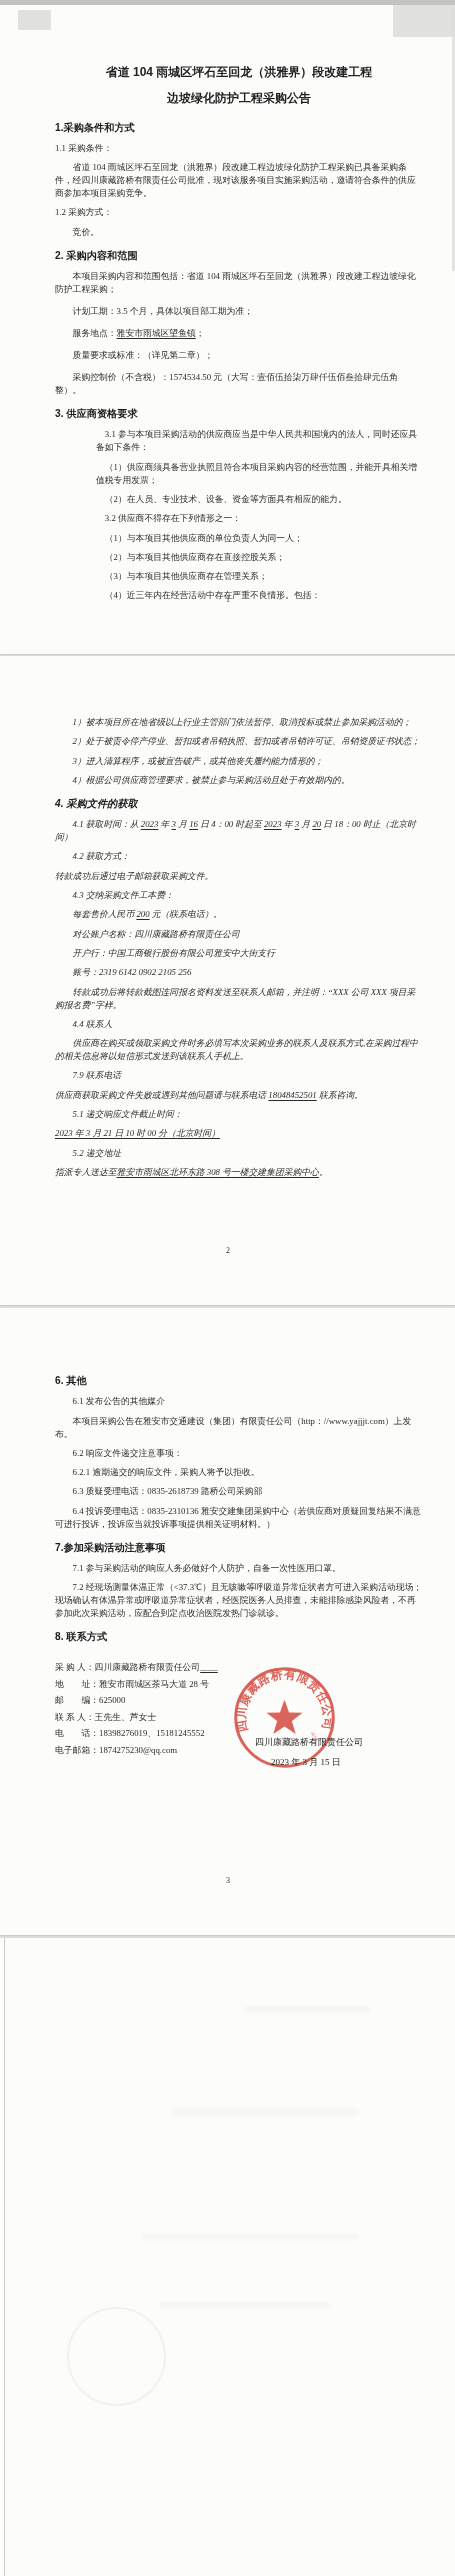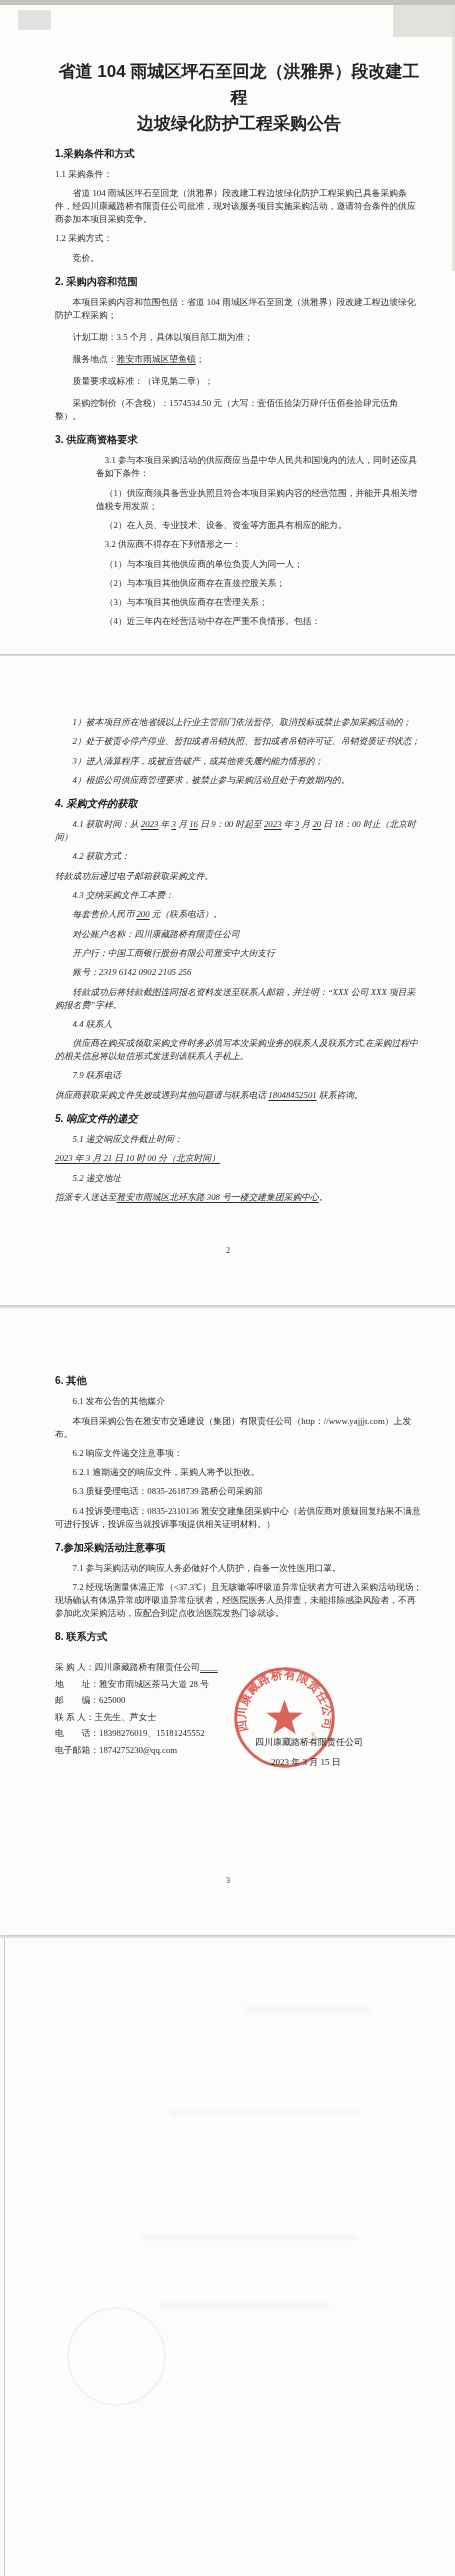--- a/index.html
+++ b/index.html
@@ -4,21 +4,21 @@
 <style>
   html,body{margin:0;padding:0;background:#e7e7e4;}
   .canvas{position:relative;width:456px;height:2576px;background:#e3e3e0;overflow:hidden;
           font-family:"Liberation Serif",serif;color:#2b2b2b;}
   .page{position:absolute;left:0;width:456px;background:#fcfcfb;box-shadow:0 1.1px 2.3px rgba(0,0,0,.22);}
   #page1{top:4.6px;height:649px;}
   #page2{top:656px;height:649px;}
   #page3{top:1308px;height:627px;}
   #page4{top:1938px;height:638px;}
   .content{padding:0 33px 0 55px;}
-  .title{font-family:"Liberation Sans",sans-serif;font-weight:700;font-size:17px;line-height:26px;
+  .title{font-family:"Liberation Sans",sans-serif;font-weight:700;font-size:12px;line-height:26px;
          text-align:center;margin:0;padding-top:54px;color:#222;}
   .h{font-family:"Liberation Sans",sans-serif;font-weight:700;font-size:10.2px;line-height:17px;
      margin:8px 0 1.1px;color:#1c1c1c;}
   .b{font-size:8.8px;line-height:13px;margin:0;}
   .item{margin-top:6.3px;}
   .sp{margin-top:9px;}
   .ind1{text-indent:1em;margin-left:41px;}
   .ind2{text-indent:2em;}
   .u{text-decoration:underline;text-underline-offset:2.3px;}
   .pageno{position:absolute;left:0;right:0;bottom:50px;text-align:center;font-size:8px;line-height:9px;color:#333;}
@@ -77,34 +77,33 @@
     <div class="edge-r"></div>
   </div>
 
   <div class="page" id="page2">
     <div class="content" style="padding-top:60px;font-style:italic;">
       <p class="b ind2">1）被本项目所在地省级以上行业主管部门依法暂停、取消投标或禁止参加采购活动的；</p>
       <p class="b item ind2">2）处于被责令停产停业、暂扣或者吊销执照、暂扣或者吊销许可证、吊销资质证书状态；</p>
       <p class="b item ind2">3）进入清算程序，或被宣告破产，或其他丧失履约能力情形的；</p>
       <p class="b item ind2">4）根据公司供应商管理要求，被禁止参与采购活动且处于有效期内的。</p>
       <p class="h">4. 采购文件的获取</p>
-      <p class="b item ind2"><span>4.1 获取时间：从 </span><span class="u">2023</span><span> 年 </span><span class="u">3</span><span> 月 </span><span class="u">16</span><span> 日 9：00 时起至 </span><span class="u">2023</span><span> 年 </span><span class="u">3</span><span> 月 </span><span class="u">20</span><span> 日 18：00 时止（北京时间）</span></p>
+      <p class="b item ind2"><span>4.1 获取时间：从 </span><span class="u">2023</span><span> 年 </span><span class="u">3</span><span> 月 </span><span class="u">16</span><span> 日 4：00 时起至 </span><span class="u">2023</span><span> 年 </span><span class="u">3</span><span> 月 </span><span class="u">20</span><span> 日 18：00 时止（北京时间）</span></p>
       <p class="b item ind2">4.2 获取方式：</p>
       <p class="b item">转款成功后通过电子邮箱获取采购文件。</p>
       <p class="b item ind2">4.3 交纳采购文件工本费：</p>
       <p class="b item ind2"><span>每套售价人民币 </span><span class="u">200</span><span> 元（联系电话）。</span></p>
       <p class="b item ind2">对公账户名称：四川康藏路桥有限责任公司</p>
       <p class="b item ind2">开户行：中国工商银行股份有限公司雅安中大街支行</p>
       <p class="b item ind2">账号：2319 6142 0902 2105 256</p>
       <p class="b item ind2">转款成功后将转款截图连同报名资料发送至联系人邮箱，并注明：“XXX 公司 XXX 项目采购报名费”字样。</p>
       <p class="b item ind2">4.4 联系人</p>
       <p class="b item ind2">供应商在购买或领取采购文件时务必填写本次采购业务的联系人及联系方式,在采购过程中的相关信息将以短信形式发送到该联系人手机上。</p>
       <p class="b item ind2">7.9 联系电话</p>
       <p class="b item"><span>供应商获取采购文件失败或遇到其他问题请与联系电话 </span><span class="u">18048452501</span><span> 联系咨询。</span></p>
-      <p class="h">5. 响应文件的递交</p>
       <p class="b item ind2">5.1 递交响应文件截止时间：</p>
       <p class="b item"><span class="u">2023 年 3 月 21 日 10 时 00 分（北京时间）</span></p>
       <p class="b item ind2">5.2 递交地址</p>
       <p class="b item"><span>指派专人送达至</span><span class="u">雅安市雨城区北环东路 308 号一楼交建集团采购中心</span><span>。</span></p>
     </div>
     <div class="pageno">2</div>
   </div>
 
   <div class="page" id="page3">
     <div class="content" style="padding-top:64px;">

